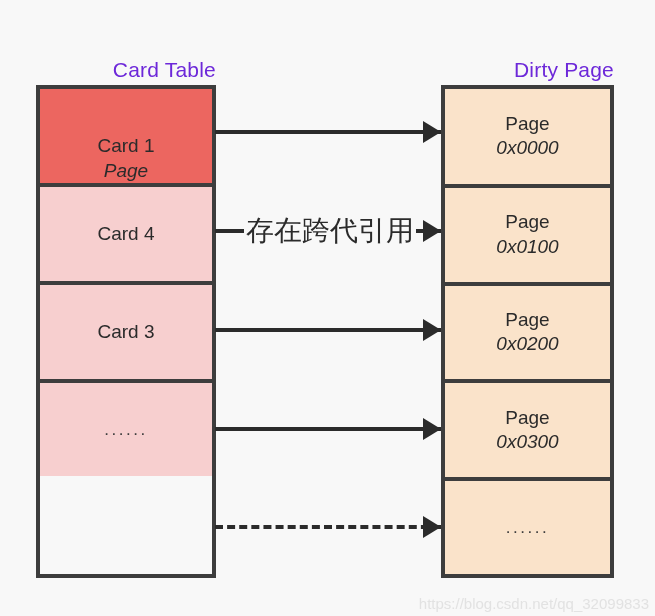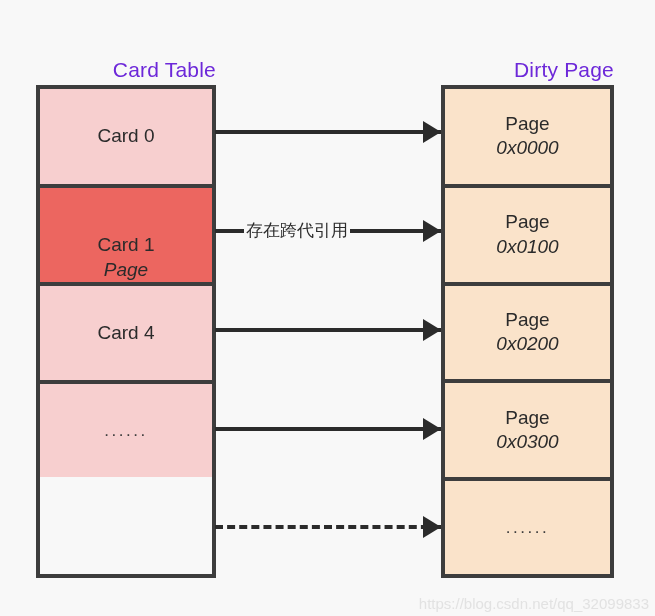--- a/index.html
+++ b/index.html
@@ -113,21 +113,21 @@
   .arrowhead.head { left: 423px; margin-top: -11px; }
 
   
   .edge-label {
     position: absolute;
     top: 231px;
     margin-top: -17px;
     left: 244px;
     background: #f8f8f8;
     padding: 0 2px;
-    font-size: 17px;
+    font-size: 28px;
     color: #2b2b2b;
     white-space: nowrap;
     line-height: 34px;
   }
 
   
   #watermark {
     position: absolute;
     right: 6px;
     bottom: 4px;
@@ -140,33 +140,33 @@
 <body>
 
 <div id="stage">
 
   <div class="col-title" id="card-table-title">Card Table</div>
 
   <div class="col-title" id="card-page-title">Dirty Page</div>
 
   <div class="table-box" id="card-table">
 
-    <div class="cell card r0">
-      <span>Card 0</span>
-    </div>
 
     <div class="cell card dirty r1">
       <span>Card 1</span>
       <span class="line2">Page</span>
     </div>
 
     <div class="cell card r2">
       <span>Card 4</span>
     </div>
 
+    <div class="cell card r3">
+      <span>Card 3</span>
+    </div>
 
     <div class="cell card r4">
       <span class="ellipsis">......</span>
     </div>
 
   </div>
 
   <div class="table-box" id="card-page">
 
     <div class="cell page r0">

